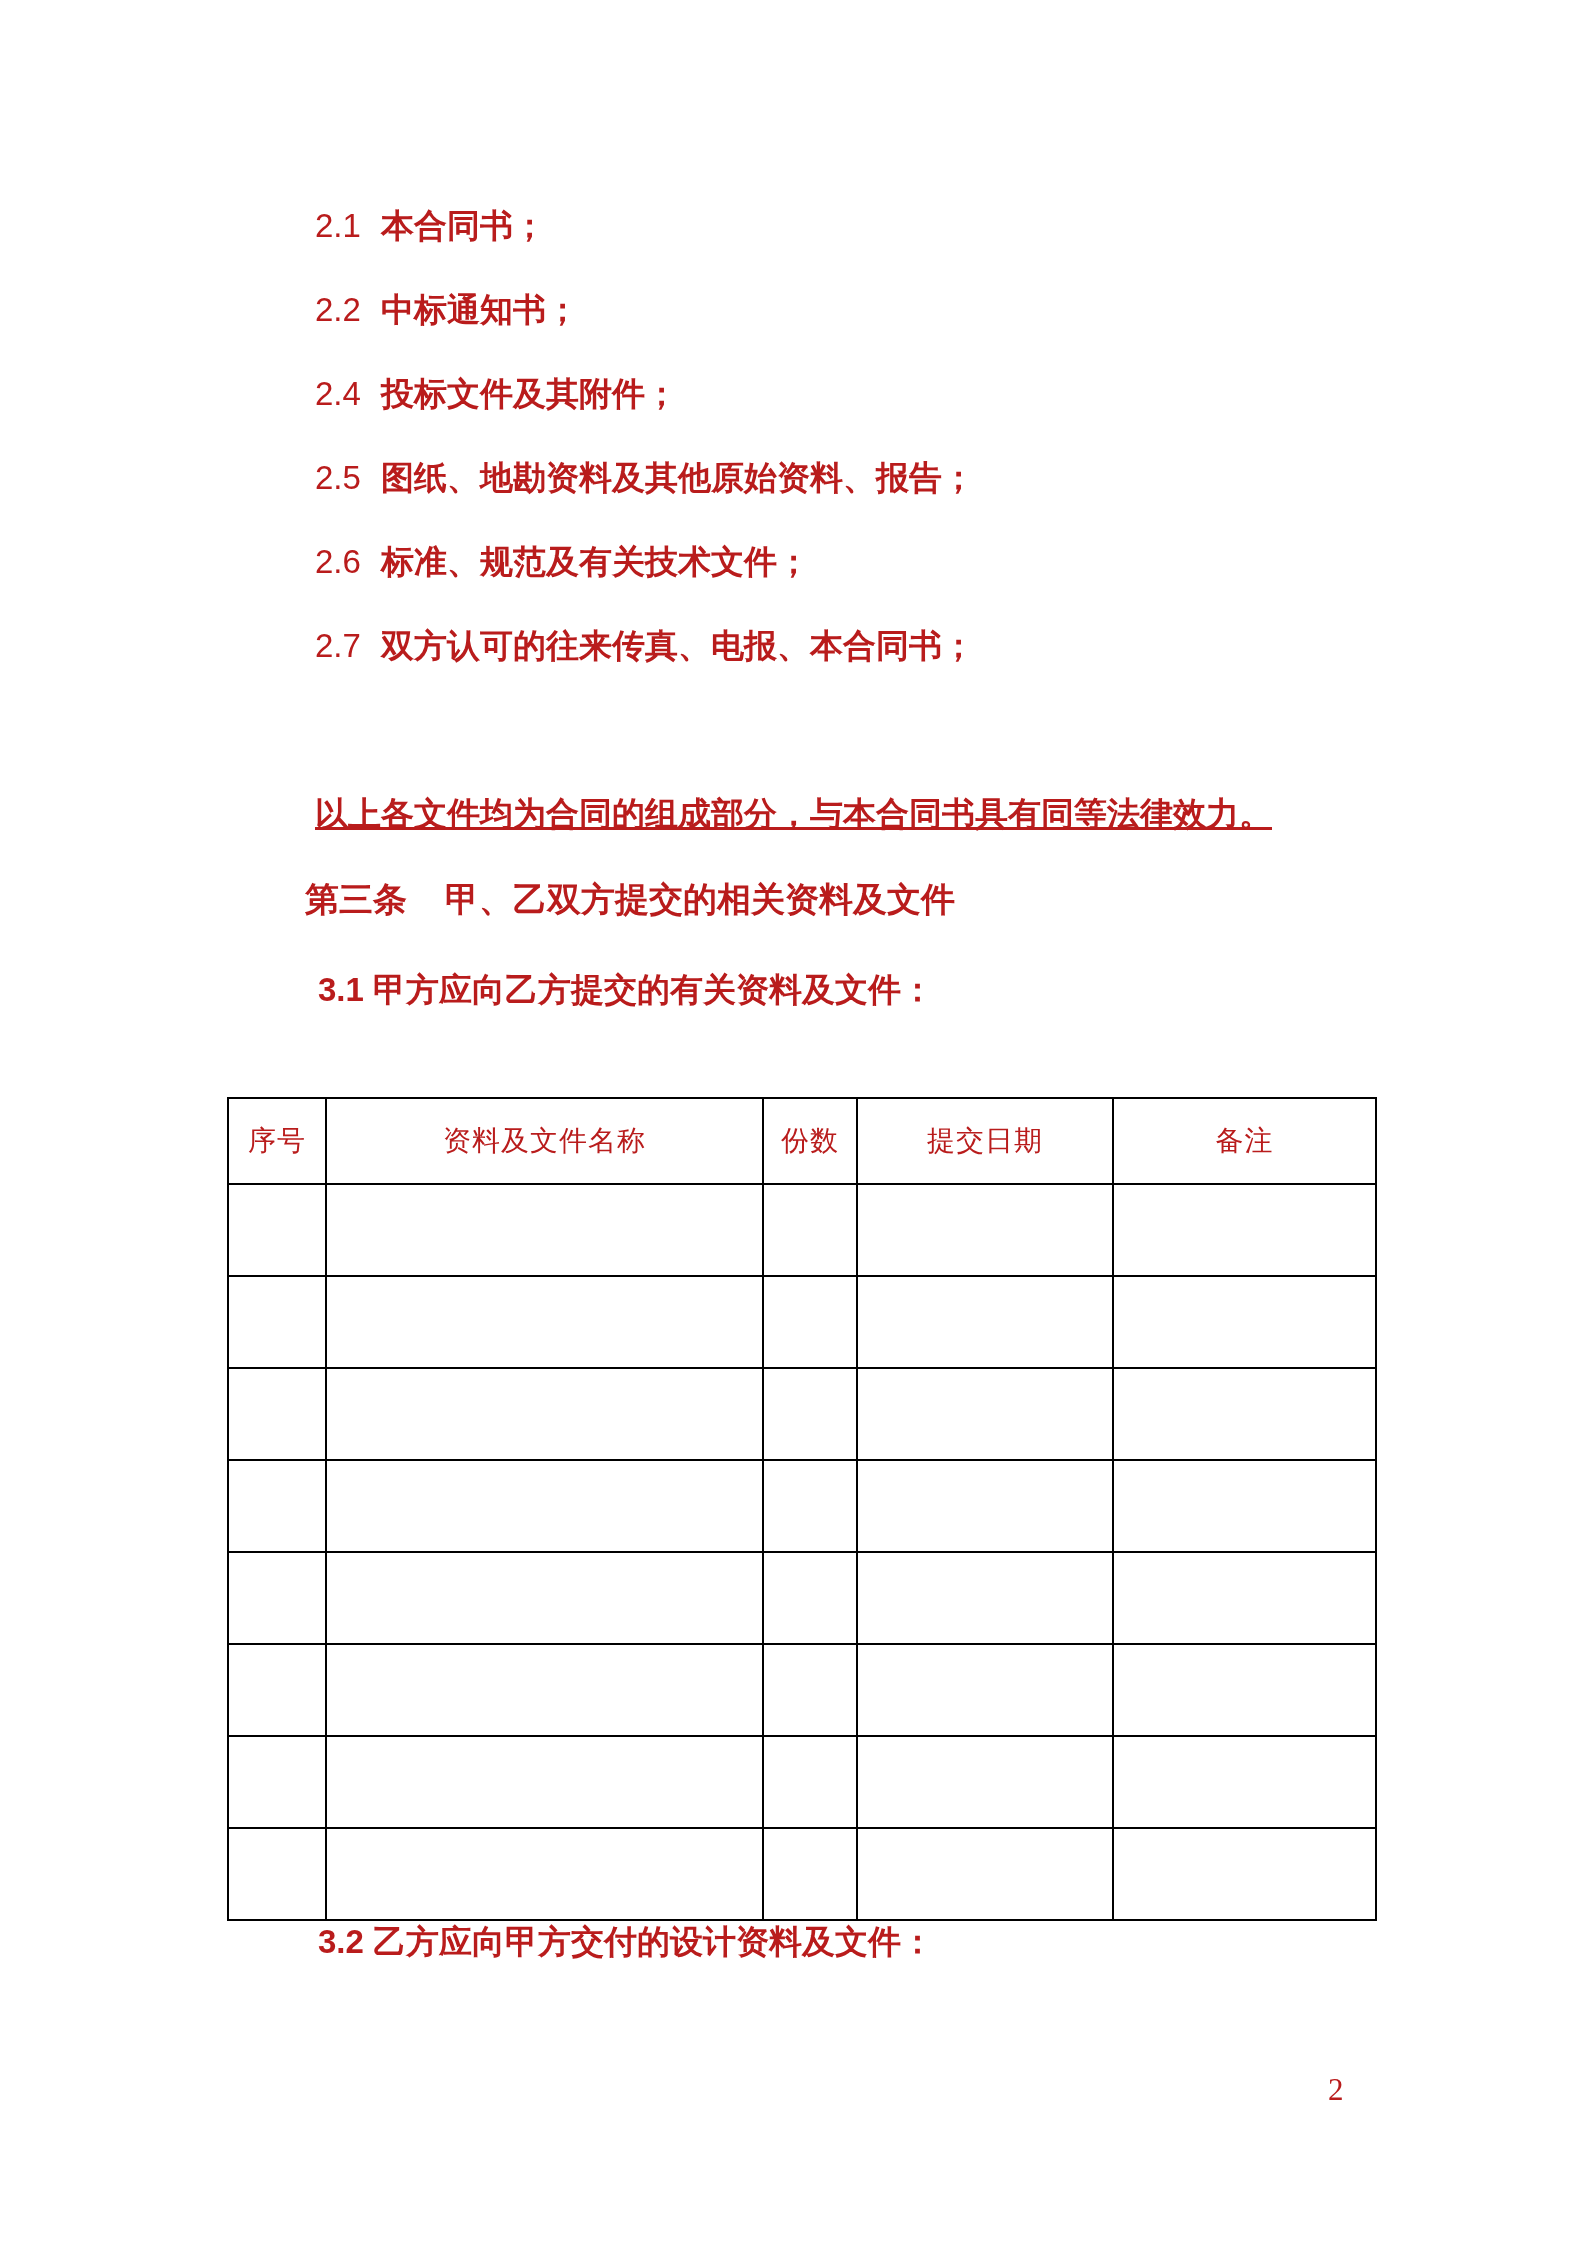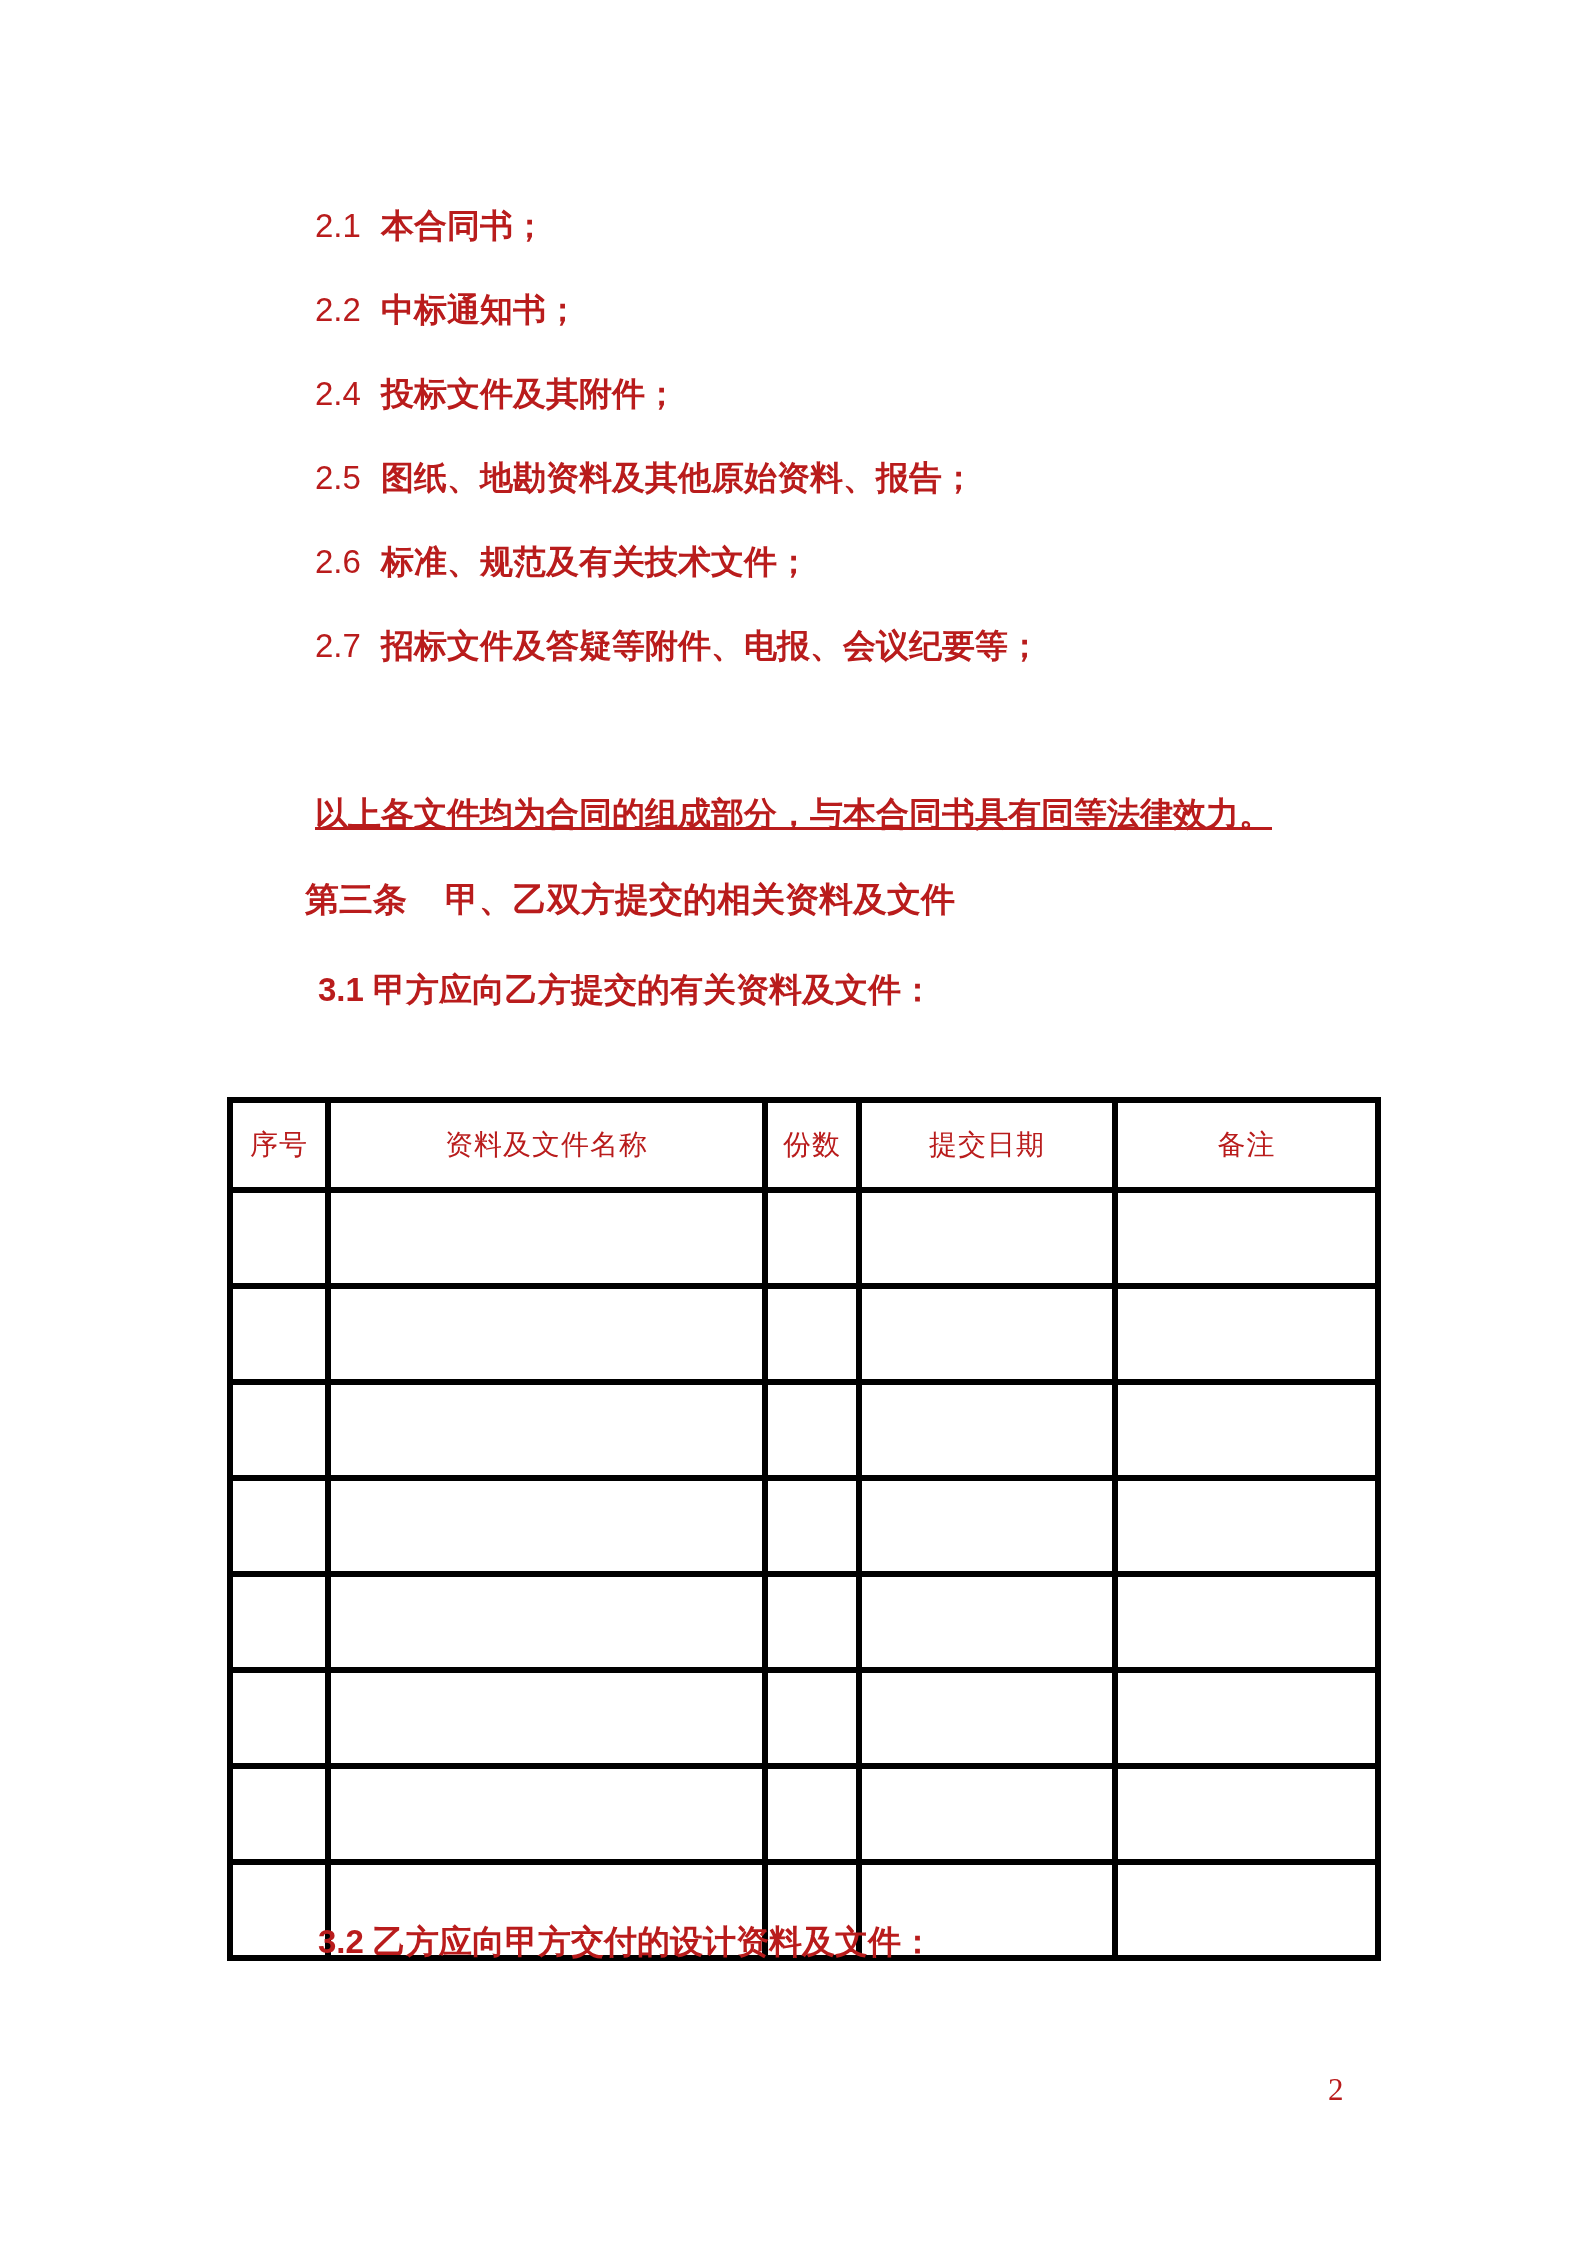--- a/index.html
+++ b/index.html
@@ -70,21 +70,21 @@
   .materials-table {
     position: absolute;
     top: 1097px;
     left: 227px;
     width: 1148px;
     border-collapse: collapse;
     table-layout: fixed;
   }
   .materials-table th,
   .materials-table td {
-    border: 6px solid #000000;
+    border: 2px solid #000000;
     padding: 0;
     text-align: center;
     vertical-align: middle;
     font-weight: 400;
   }
   .materials-table th {
     height: 84px;
     font-size: 28px;
     letter-spacing: 1px;
   }
@@ -125,21 +125,21 @@
     <div class="clause-item">
       <span class="num">2.4</span><span>投标文件及其附件；</span>
     </div>
     <div class="clause-item">
       <span class="num">2.5</span><span>图纸、地勘资料及其他原始资料、报告；</span>
     </div>
     <div class="clause-item">
       <span class="num">2.6</span><span>标准、规范及有关技术文件；</span>
     </div>
     <div class="clause-item">
-      <span class="num">2.7</span><span>招标文件及答疑等附件、电报、会议纪要等；</span>
+      <span class="num">2.7</span><span>双方认可的往来传真、电报、本合同书；</span>
     </div>
   </div>
 
   <div class="closing-paragraph">以上各文件均为合同的组成部分，与本合同书具有同等法律效力。</div>
 
   <div class="section-heading">
     <span class="heading-num">第三条</span><span>甲、乙双方提交的相关资料及文件</span>
   </div>
 
   <div class="clause-31">3.1 甲方应向乙方提交的有关资料及文件：</div>

